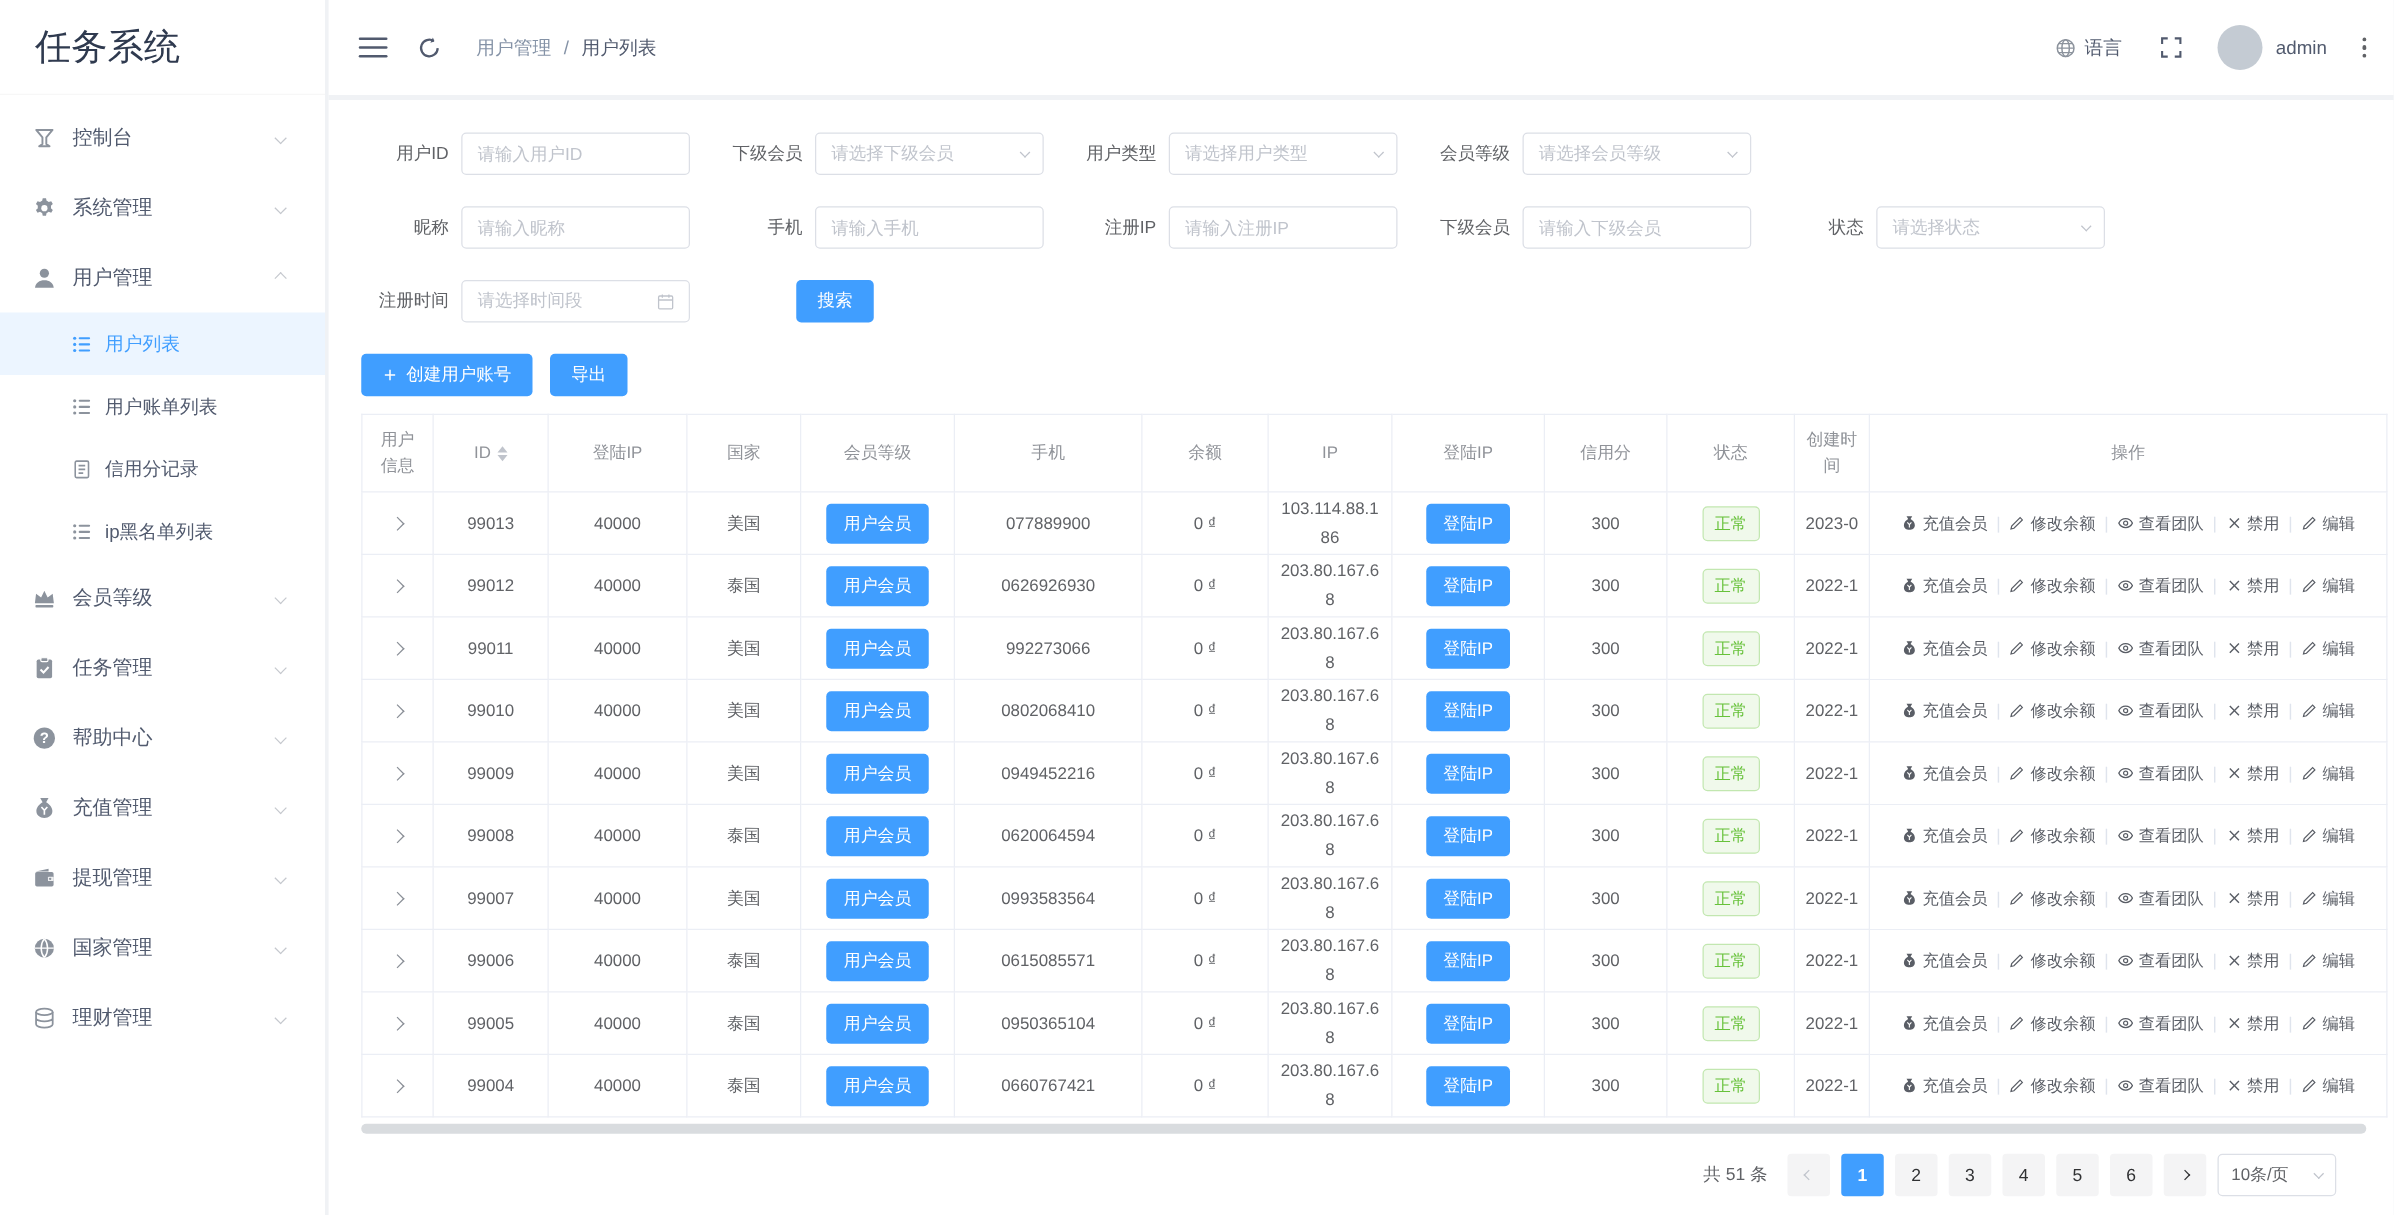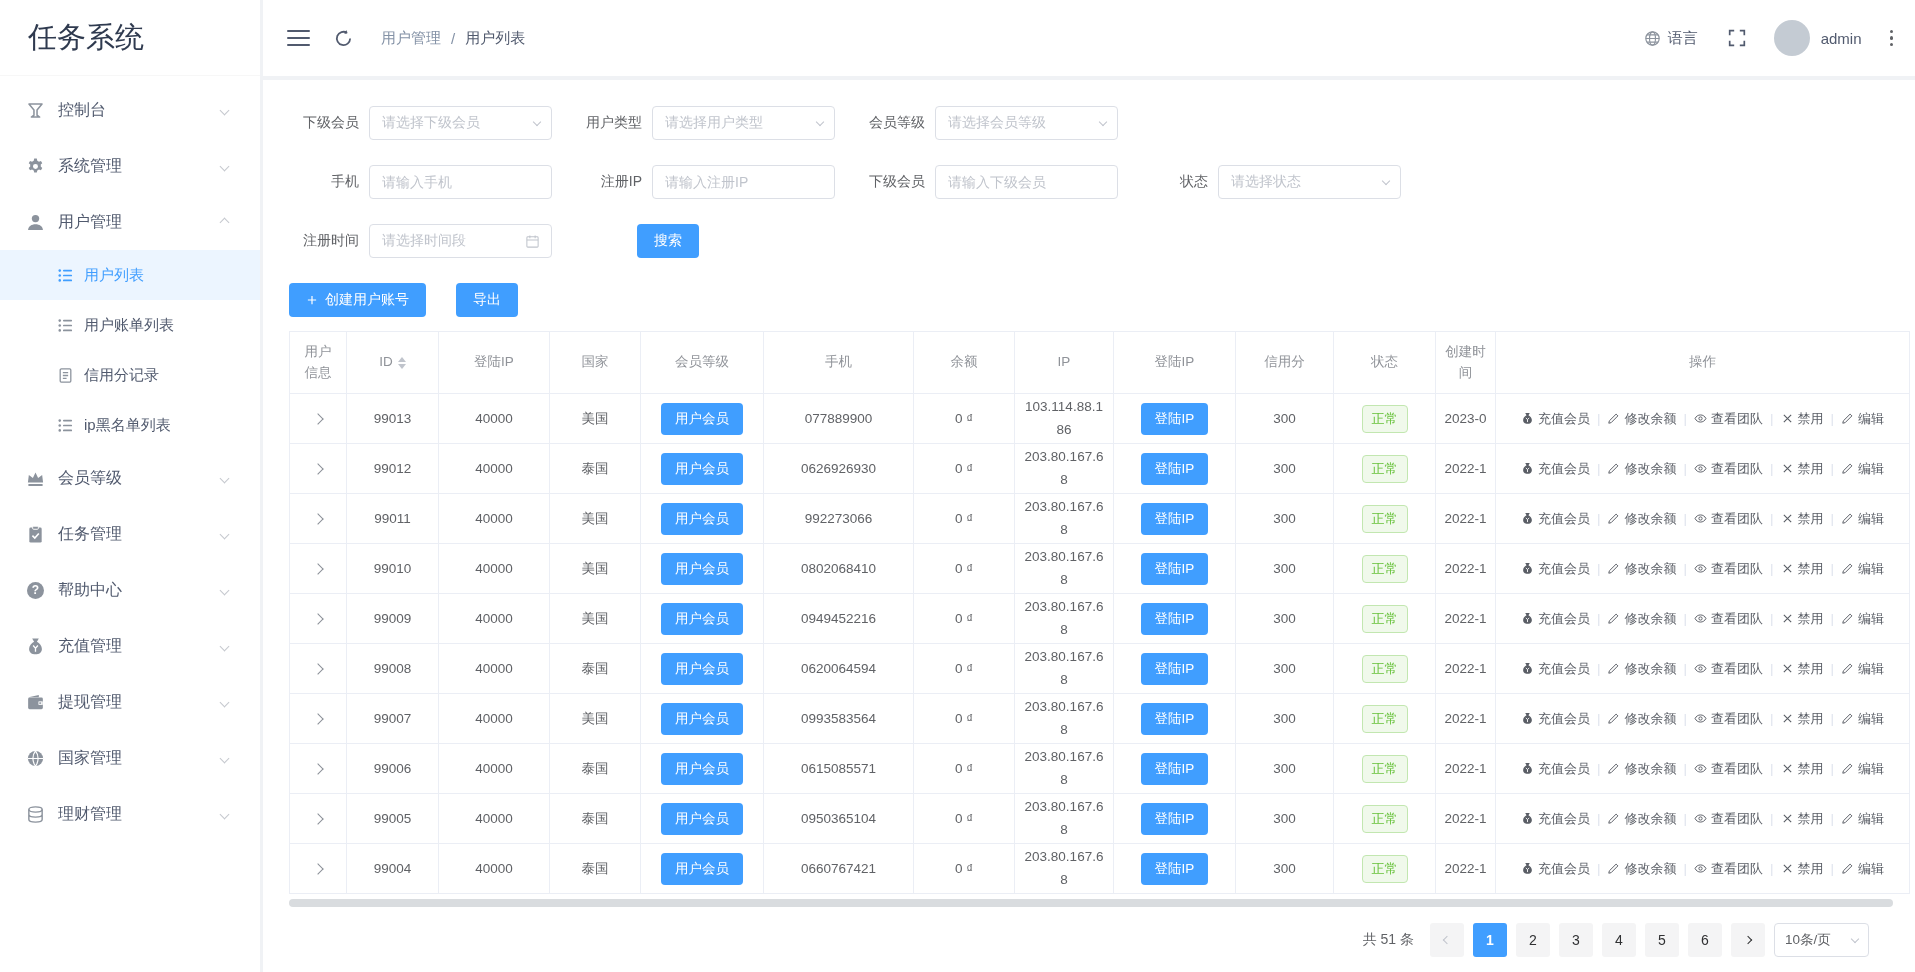--- a/index.html
+++ b/index.html
@@ -48,21 +48,21 @@
   .flabel{width:80px;text-align:right;padding-right:10px;font-size:14px;color:#606266;white-space:nowrap}
   .fctl{width:183px;height:34px;border:1px solid #dcdfe6;border-radius:4px;background:#fff;font-size:14px;font-family:inherit}
   input.fctl{padding:0 12px;color:#606266;outline:none}
   input.fctl::placeholder{color:#c0c4cc}
   .fsel,.fdate{display:flex;align-items:center;justify-content:space-between;padding:0 11px 0 12px;color:#c0c4cc;cursor:pointer}
   .fsel .cv,.fdate .cv{width:6px;height:6px;border-width:1.2px;color:#c0c4cc;margin-top:-3px}
   .fdate .icon{width:15px;height:15px;color:#c0c4cc}
   .btn{height:34px;border:none;border-radius:4px;font-size:14px;cursor:pointer;font-family:inherit}
   .btn.primary{background:#409eff;color:#fff;padding:0 17px}
   .search-btn{margin-left:65px}
-  .toolbar{display:flex;gap:30px;margin-bottom:14px}
+  .toolbar{display:flex;gap:14px;margin-bottom:14px}
   .createbtn{display:flex;align-items:center;gap:7px}
   .createbtn .icon{width:12px;height:12px;color:#fff}
   
   table{border-collapse:collapse;table-layout:fixed;width:1620px}
   th,td{border:1px solid #ebeef5;text-align:center;font-size:13.5px;color:#606266;padding:0 4px;overflow:hidden}
   th{height:62px;color:#909399;font-weight:500;line-height:1.5}
   th:first-child{padding:0 11px}
   td{height:50px}
   .sort{display:inline-flex;flex-direction:column;gap:2px;margin-left:5px;vertical-align:middle}
   .sort i{display:block;width:0;height:0}
@@ -290,20 +290,24 @@
             <i></i>
             <i></i>
           </span>
       </div>
     </header>
 
     <section class="content">
       <div id="filters">
           <div class="frow">
             <div class="fgroup">
+              <label class="flabel">用户ID</label>
+              <input class="fctl" placeholder="请输入用户ID" style="">
+            </div>
+            <div class="fgroup">
               <label class="flabel">下级会员</label>
               <div class="fctl fsel">
                 <span>请选择下级会员</span>
                 <span class="cv down"></span>
               </div>
             </div>
             <div class="fgroup">
               <label class="flabel">用户类型</label>
               <div class="fctl fsel">
                 <span>请选择用户类型</span>
@@ -312,20 +316,24 @@
             </div>
             <div class="fgroup">
               <label class="flabel">会员等级</label>
               <div class="fctl fsel">
                 <span>请选择会员等级</span>
                 <span class="cv down"></span>
               </div>
             </div>
           </div>
           <div class="frow">
+            <div class="fgroup">
+              <label class="flabel">昵称</label>
+              <input class="fctl" placeholder="请输入昵称" style="">
+            </div>
             <div class="fgroup">
               <label class="flabel">手机</label>
               <input class="fctl" placeholder="请输入手机" style="">
             </div>
             <div class="fgroup">
               <label class="flabel">注册IP</label>
               <input class="fctl" placeholder="请输入注册IP" style="">
             </div>
             <div class="fgroup">
               <label class="flabel">下级会员</label>

